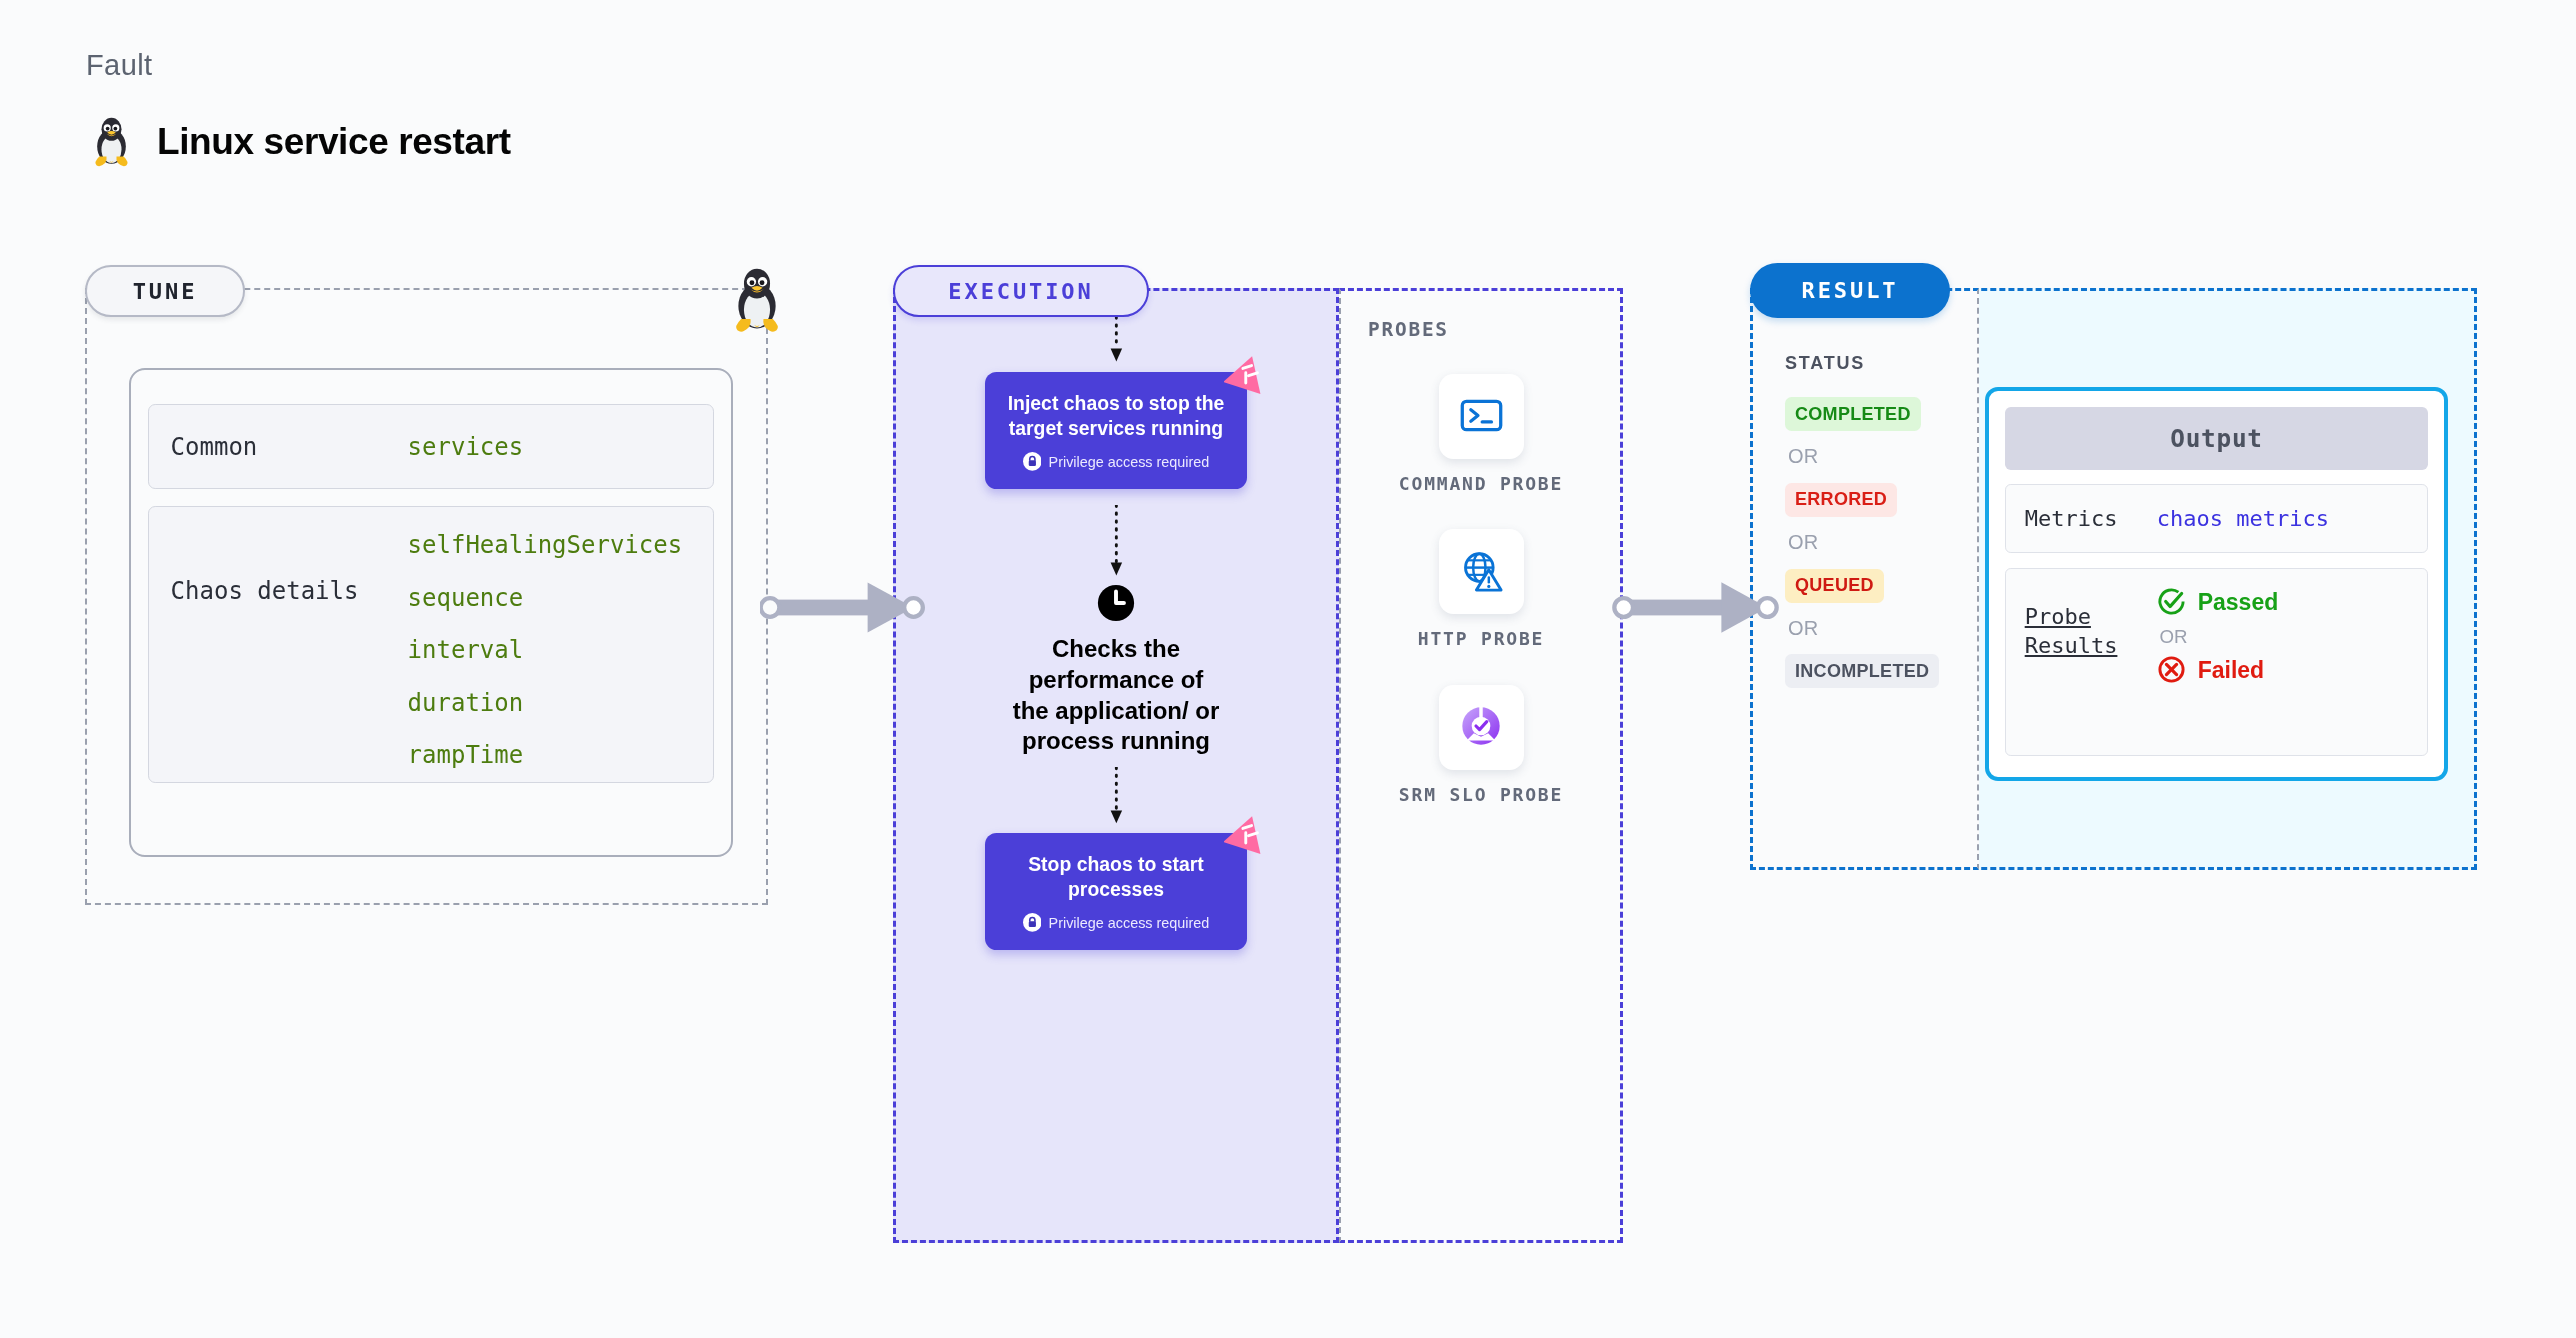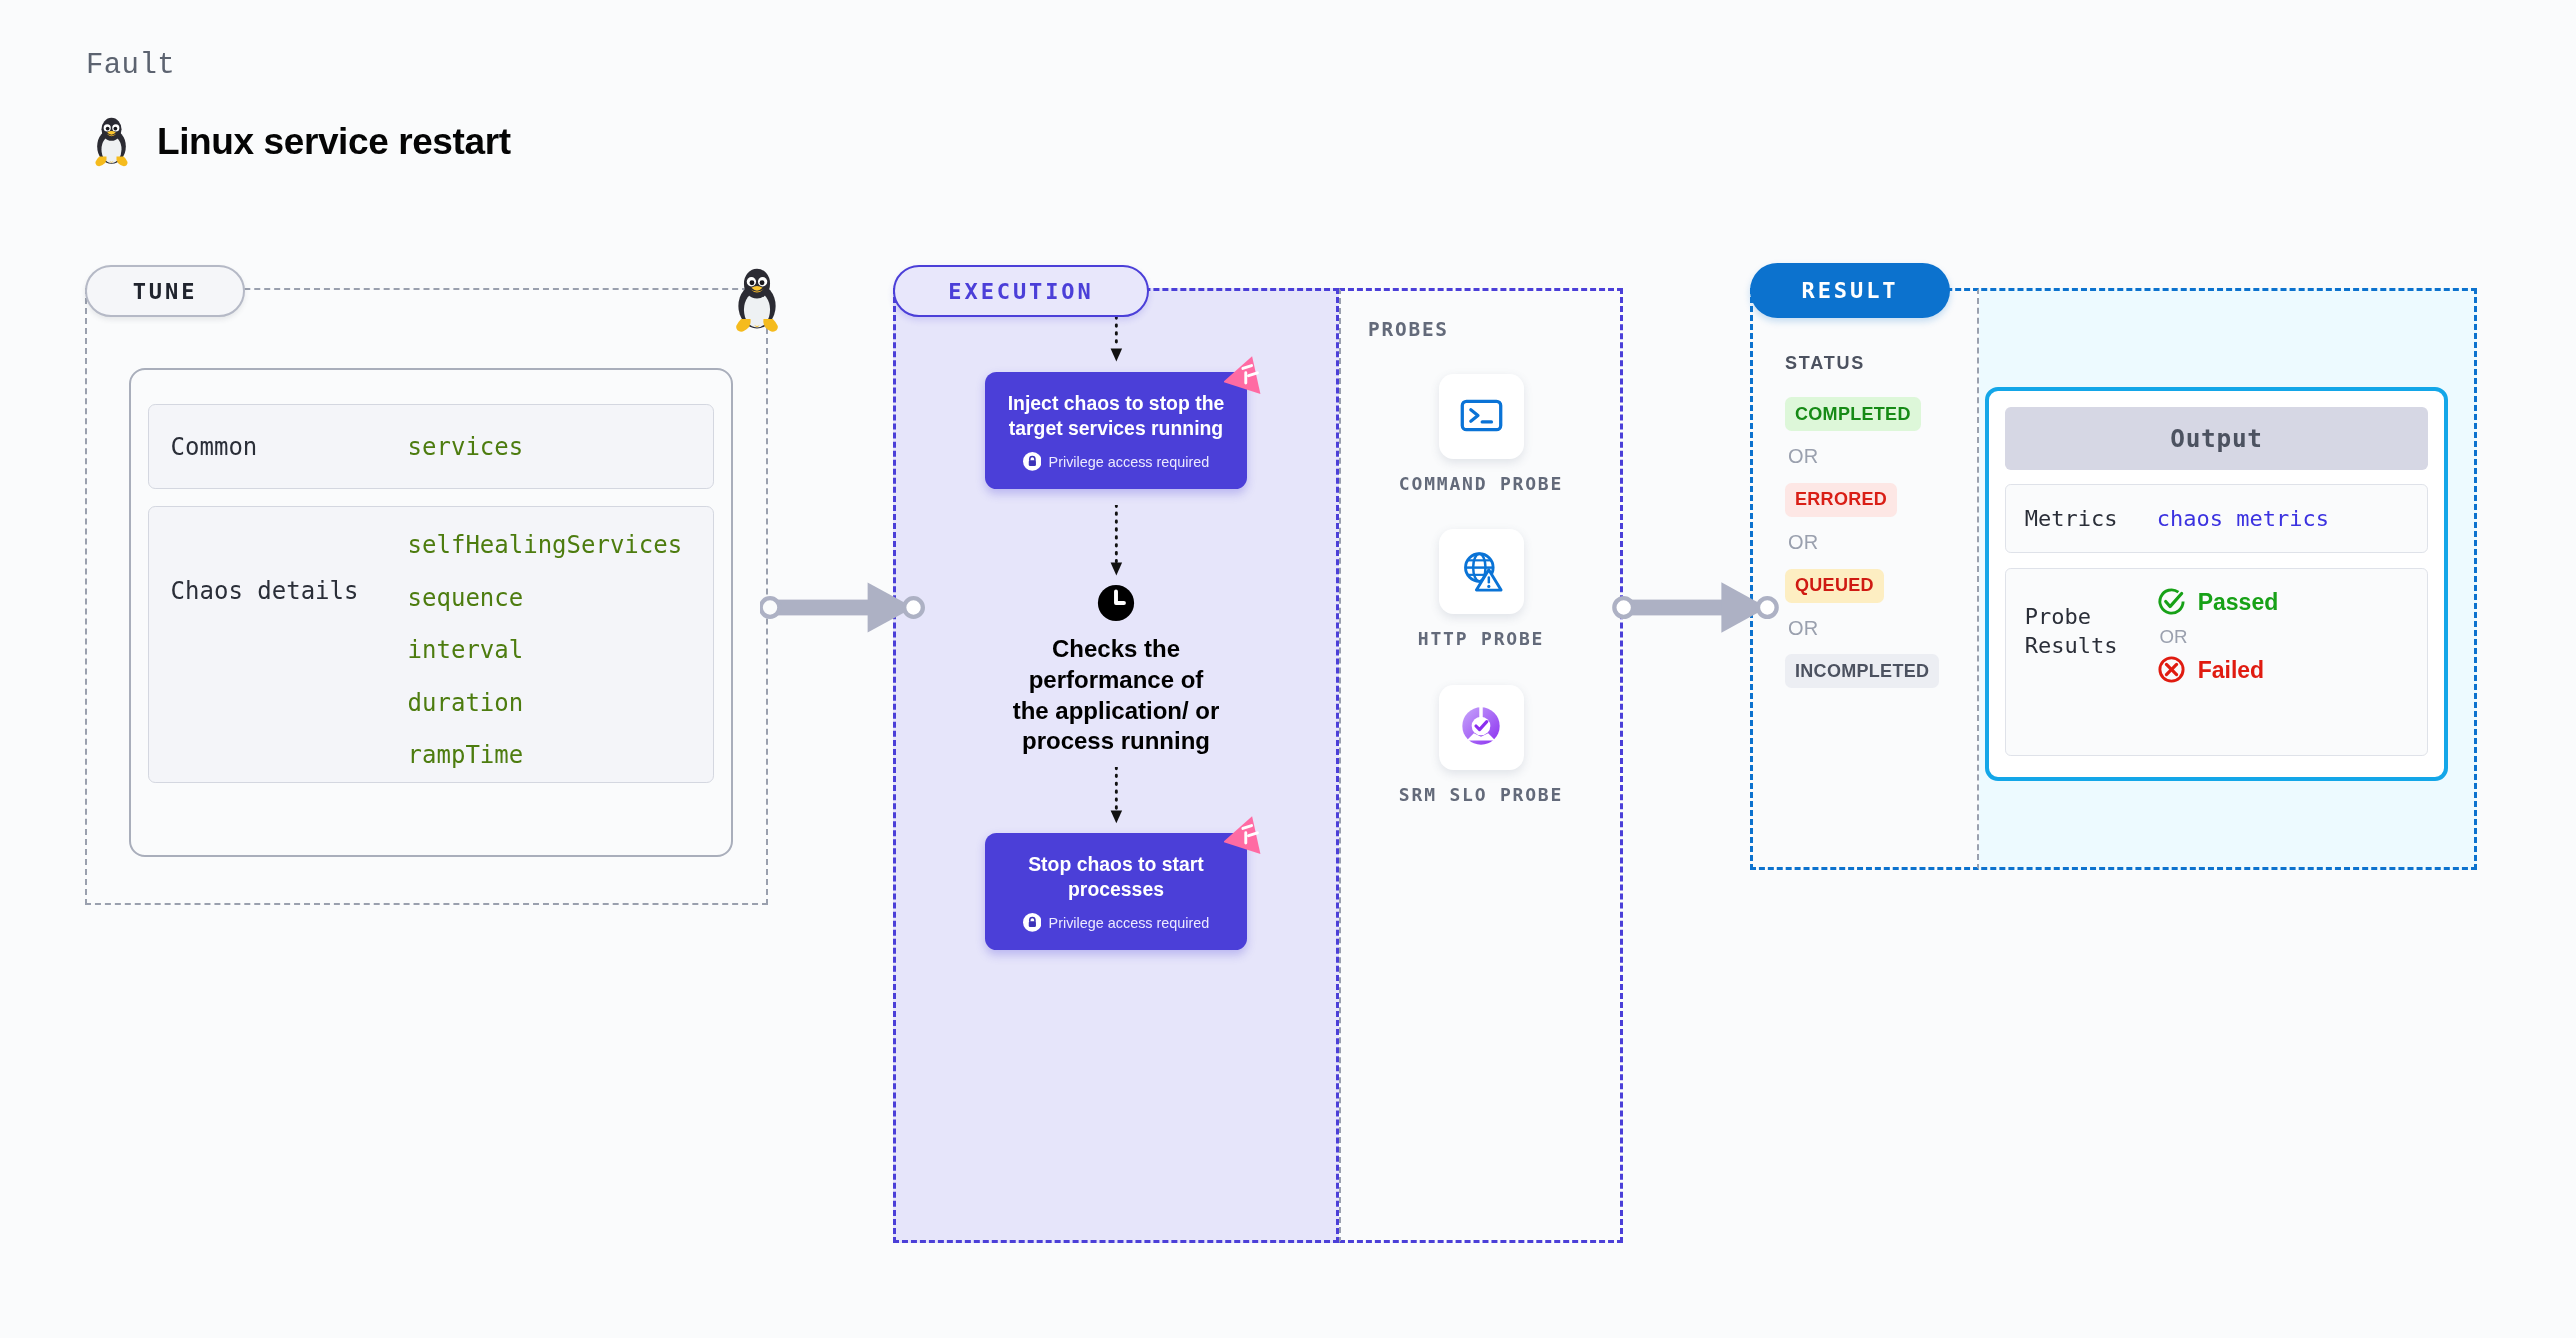--- a/index.html
+++ b/index.html
@@ -13,21 +13,21 @@
     height: 1338px;
     position: relative;
     font-family: "Liberation Sans", sans-serif;
     overflow: hidden;
   }
 
   
   #fault-label {
     position: absolute;
     left: 86px; top: 49px;
-    font-family: Liberation Mono, monospace;
+    font-family: Liberation Sans, sans-serif;
     font-size: 29px;
     color: #5c6370;
     letter-spacing: 0.4px;
   }
   #fault-title-row {
     position: absolute;
     left: 89px; top: 115px;
     display: flex;
     align-items: center;
     gap: 23px;
@@ -636,21 +636,21 @@
 
 <div id="output-card">
   <div id="output-header">Output</div>
 
   <div id="out-metrics" class="out-group">
     <div class="out-label">Metrics</div>
     <div class="out-value-mono">chaos metrics</div>
   </div>
 
   <div id="out-probe" class="out-group">
-    <div class="out-label" style="white-space:pre-line;">Probe
+    <div class="out-label" style="white-space:pre-line;text-decoration:underline;">Probe
 Results</div>
     <div class="probe-res-stack">
       <div class="probe-res-row">
         <span>
           <svg width="29" height="29" viewBox="0 0 40 40" xmlns="http://www.w3.org/2000/svg">
             <path d="M36 20 a16 16 0 1 1 -6.5 -12.9" fill="none" stroke="#17a117" stroke-width="4"></path>
             <polyline points="12,20 18,27 34,9" fill="none" stroke="#17a117" stroke-width="4.4" stroke-linecap="round" stroke-linejoin="round"></polyline>
           </svg>
         </span>
         <span class="ptxt ptxt-pass">Passed</span>

